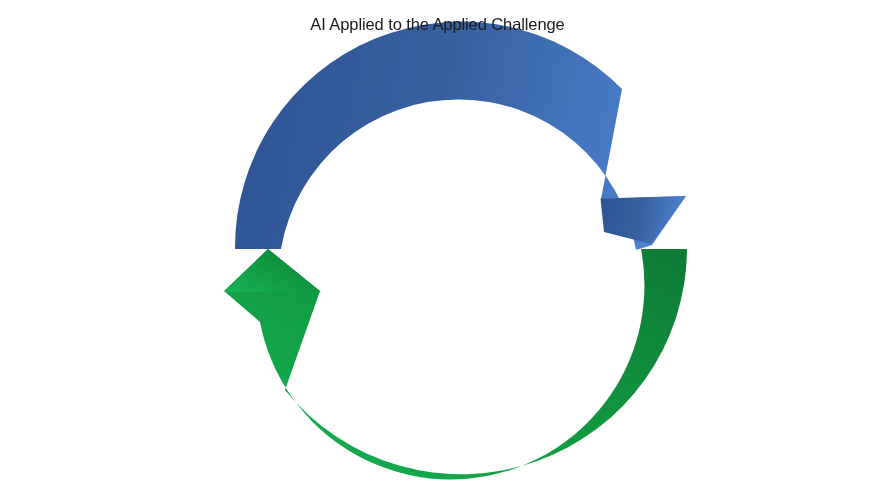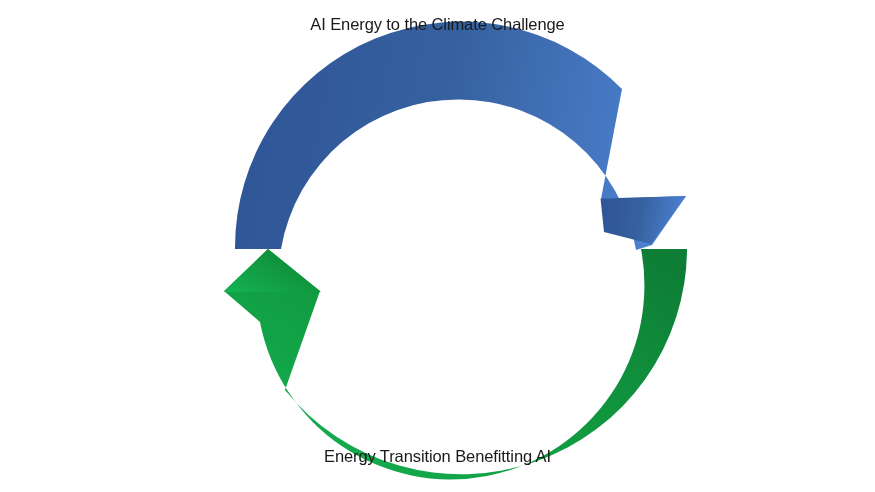--- a/index.html
+++ b/index.html
@@ -86,17 +86,16 @@
                A 180,180 0 0 0 641,249
                Z"></path>
 
       <path fill="url(#greenGrad)" d="M 268,249
                L 321,292
                L 224,292
                Z"></path>
     </g>
   </svg>
 
-  <div class="caption" id="title-top">AI Energy to the Climate Challenge</div>
+  <div class="caption" id="title-top">AI Applied to the Applied Challenge</div>
 
-  <div class="caption" id="title-bottom">Energy Transition Benefitting AI</div>
 
 </div>
 
 </body></html>

